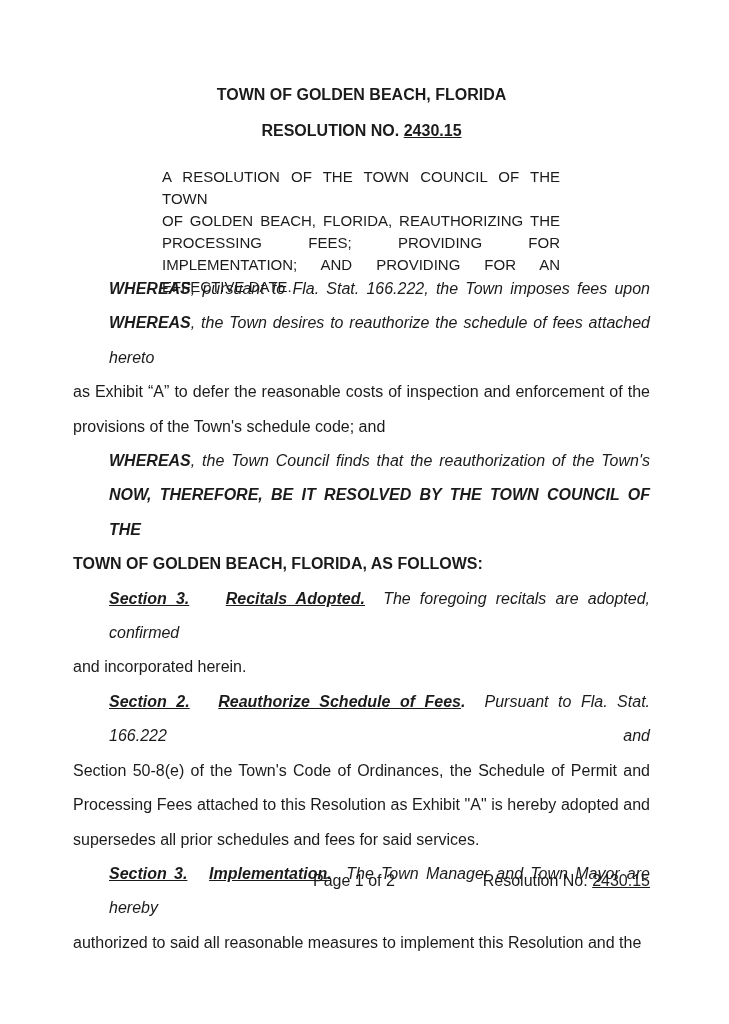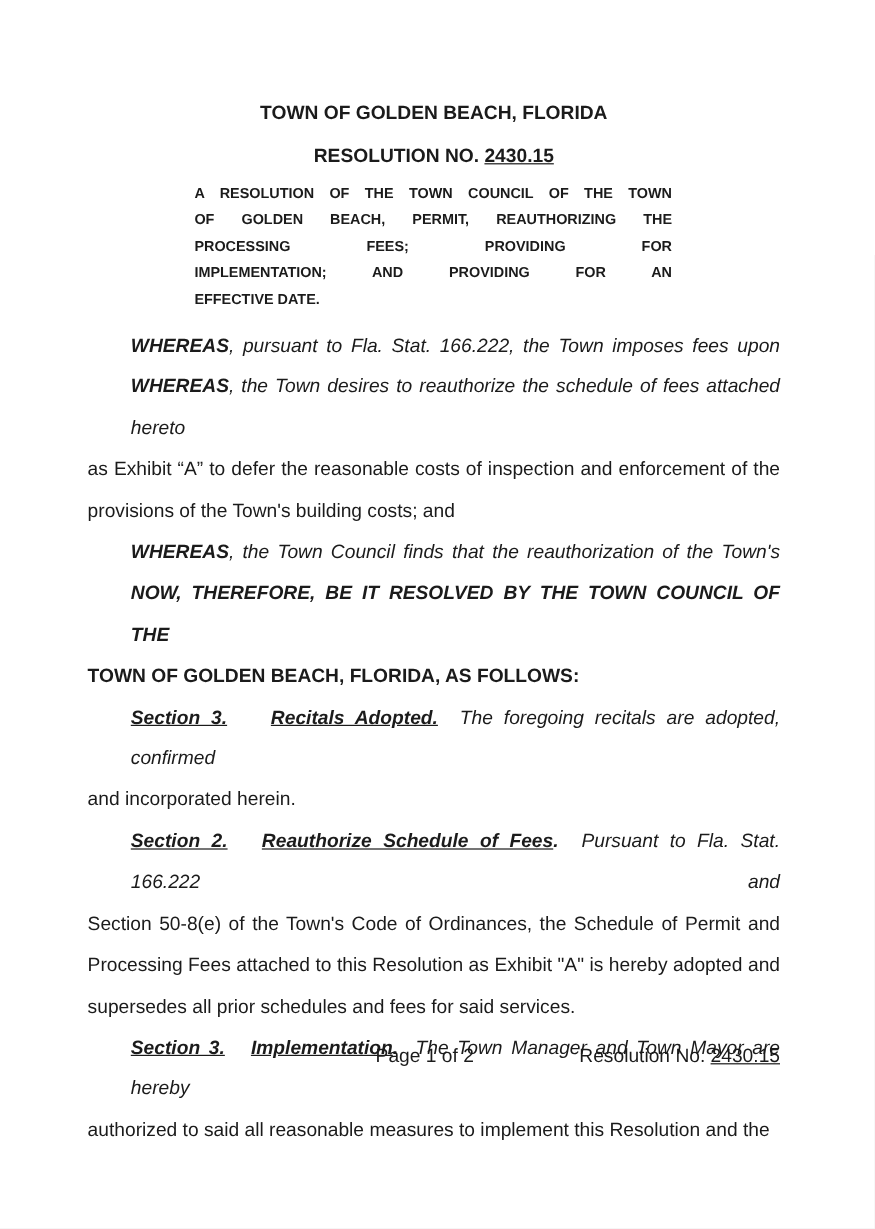--- a/index.html
+++ b/index.html
@@ -15,22 +15,22 @@
   .content { position:absolute; left:73px; top:0; width:577px; }
   .doc-title {
     position:absolute; top:86px; left:0; width:577px;
     text-align:center; font-weight:bold; font-size:16px;
   }
   .res-heading {
     position:absolute; top:122px; left:0; width:577px;
     text-align:center; font-weight:bold; font-size:16px;
   }
   .title-block {
-    position:absolute; top:150px; left:89px; width:398px;
-    font-weight:bold; font-size:12px; line-height:22px;
+    position:absolute; top:166px; left:89px; width:398px;
+    font-weight:normal; font-size:15px; line-height:22px;
   }
   .body-block {
     position:absolute; top:272px; left:0; width:577px;
     font-size:16px; line-height:34.4px;
   }
   .footer {
     position:absolute; top:872px; left:0; width:577px;
     font-size:16px;
   }
   .footer .page-label { position:absolute; left:240px; top:0; }
@@ -47,34 +47,34 @@
 
 <div class="page">
   <div class="content">
 
     <div class="doc-title">TOWN OF GOLDEN BEACH, FLORIDA</div>
 
     <div class="res-heading"><span>RESOLUTION NO. </span><span class="u">2430.15</span></div>
 
     <div class="title-block">
         <div class="line jline">A RESOLUTION OF THE TOWN COUNCIL OF THE TOWN</div>
-        <div class="line jline">OF GOLDEN BEACH, PERMIT, REAUTHORIZING THE</div>
+        <div class="line jline">OF GOLDEN BEACH, FLORIDA, REAUTHORIZING THE</div>
         <div class="line jline">PROCESSING FEES; PROVIDING FOR</div>
         <div class="line jline">IMPLEMENTATION; AND PROVIDING FOR AN</div>
         <div class="line lline">EFFECTIVE DATE.</div>
       </div>
 
     <div class="body-block">
         <div class="para">
           <div class="line jline indent"><span class="b">WHEREAS</span><span>, pursuant to Fla. Stat. 166.222, the Town imposes fees upon</span></div>
         </div>
         <div class="para">
           <div class="line jline indent"><span class="b">WHEREAS</span><span>, the Town desires to reauthorize the schedule of fees attached hereto</span></div>
           <div class="line jline"><span>as Exhibit “A” to defer the reasonable costs of inspection and enforcement of the</span></div>
-          <div class="line lline"><span>provisions of the Town's building costs; and</span></div>
+          <div class="line lline"><span>provisions of the Town's schedule code; and</span></div>
         </div>
         <div class="para">
           <div class="line jline indent"><span class="b">WHEREAS</span><span>, the Town Council finds that the reauthorization of the Town's</span></div>
         </div>
         <div class="para">
           <div class="line jline indent"><span class="b">NOW, THEREFORE, BE IT RESOLVED BY THE TOWN COUNCIL OF THE</span></div>
           <div class="line lline"><span class="b">TOWN OF GOLDEN BEACH, FLORIDA, AS FOLLOWS:</span></div>
         </div>
         <div class="para">
           <div class="line jline indent"><span class="b u">Section 3.</span><span>&nbsp;&nbsp;&nbsp; </span><span class="b u">Recitals Adopted.</span><span>&nbsp; The foregoing recitals are adopted, confirmed</span></div>

